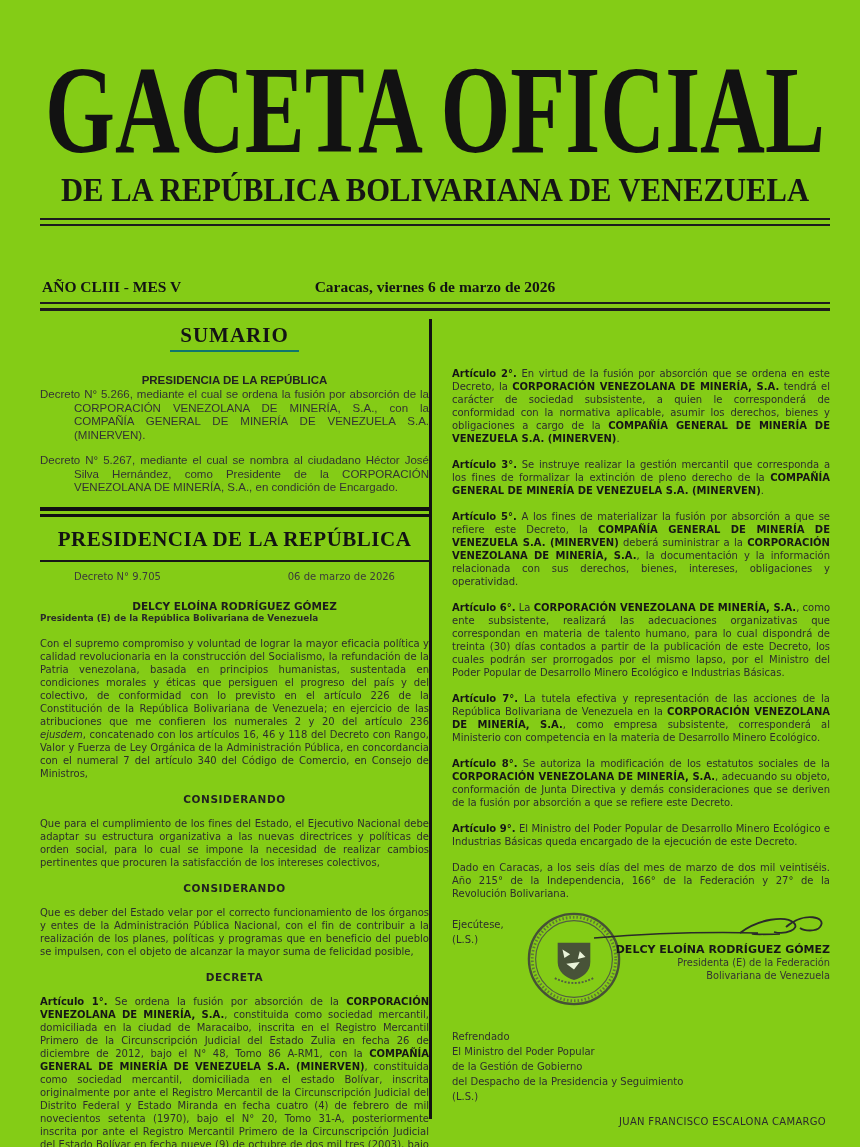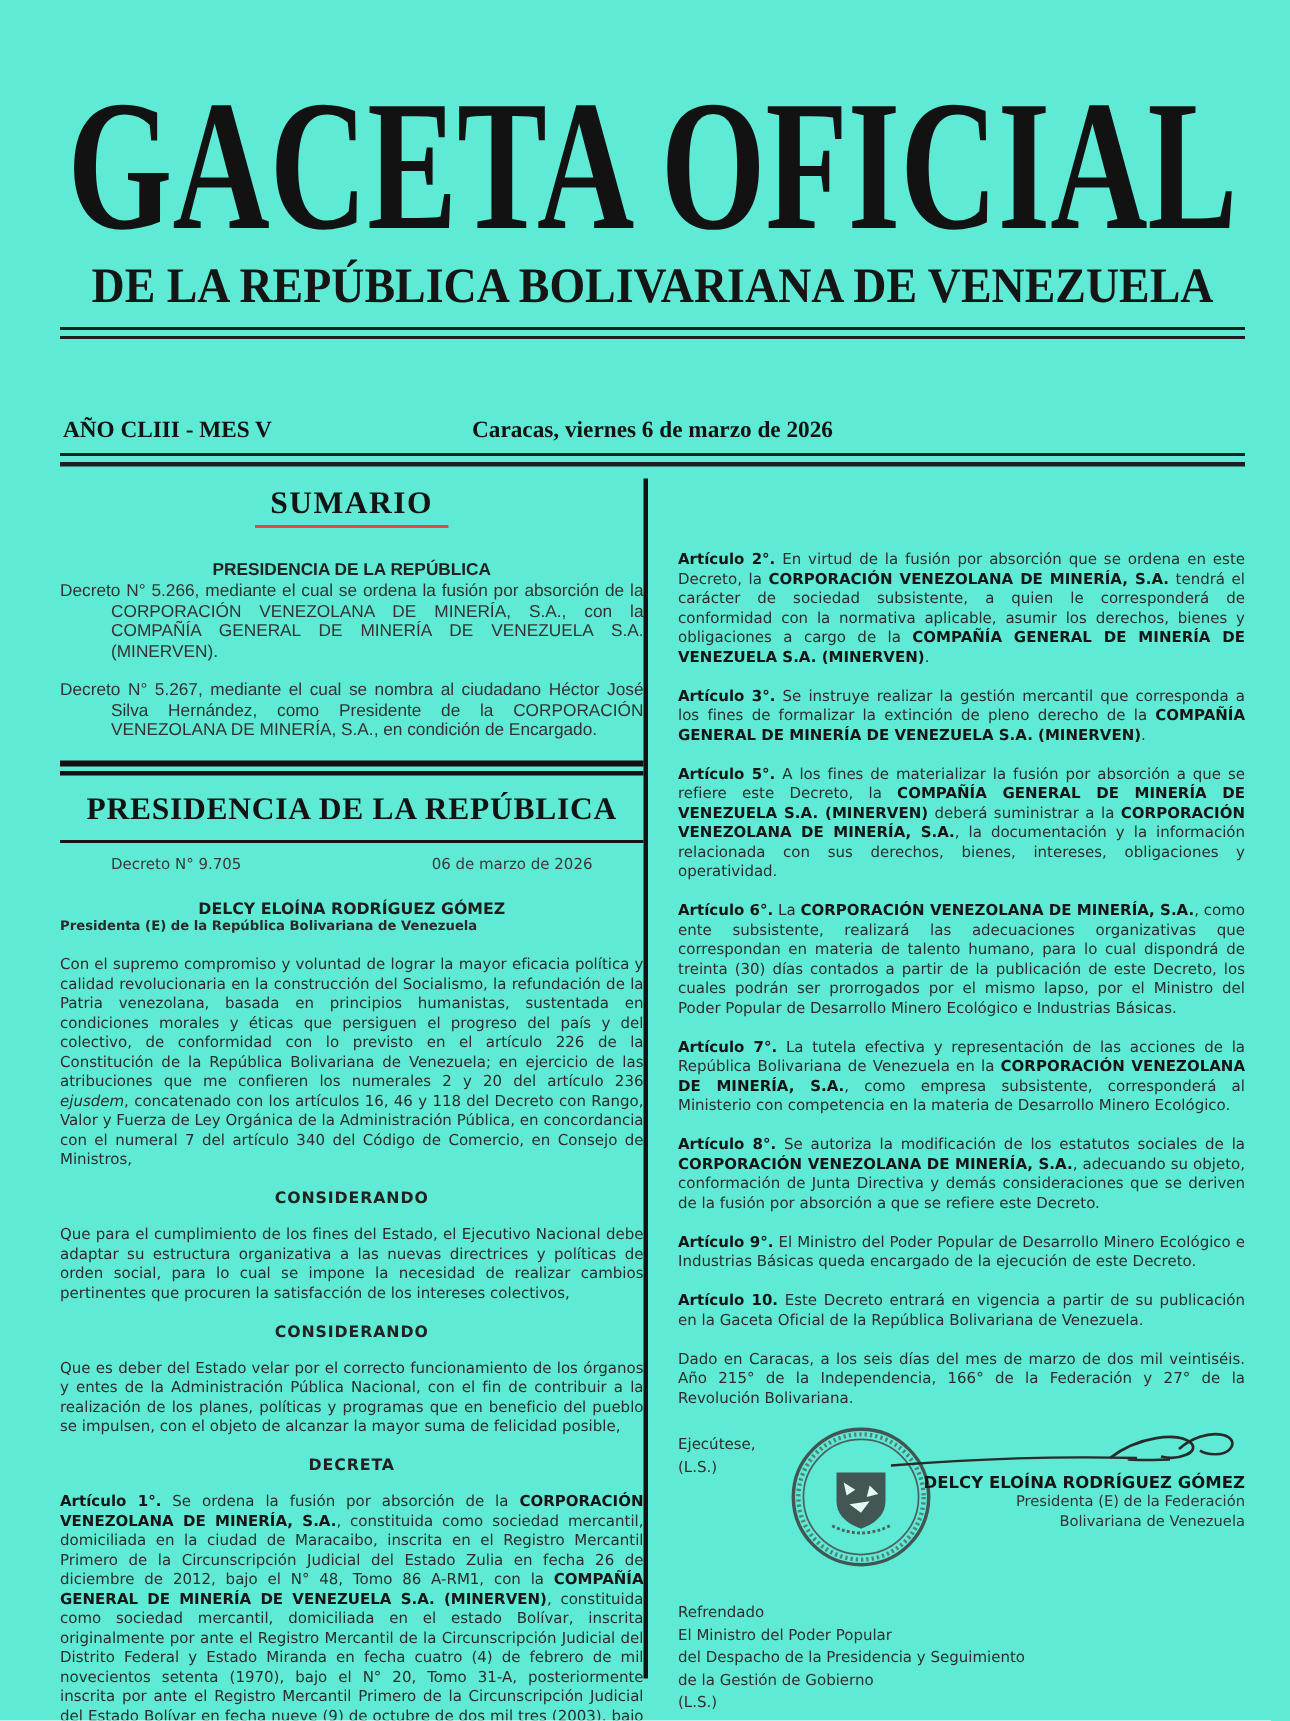--- a/index.html
+++ b/index.html
@@ -1,18 +1,18 @@
 <!DOCTYPE html>
 <html lang="es"><head>
 <meta charset="utf-8">
 <style>
   html,body{margin:0;padding:0;background:#ffffff;}
   .page{
     position:relative; width:860px; height:1147px; overflow:hidden;
-    background:#5eead4; color:#1c1c1c; box-sizing:border-box;
+    background:#84cc16; color:#1c1c1c; box-sizing:border-box;
     padding:0 30px 0 40px;
     font-family:"DejaVu Sans", sans-serif;
   }
   
   .masthead{ text-align:center; }
   .mast-title-svg{ display:block; margin:52px auto 0 auto; }
   .mast-title-svg text{ font-family:"Liberation Serif", serif; font-weight:bold; fill:#121212;}
   .mast-sub-svg{ display:block; margin:2px auto 0 auto; }
   .mast-sub-svg text{ font-family:"Liberation Serif", serif; font-weight:bold; fill:#151515;}
   .rule-double{ height:4px; border-top:2px solid #1d1d1d; border-bottom:2px solid #1d1d1d; margin-top:8px;}
@@ -32,21 +32,21 @@
   .col-right{ flex:1 1 auto; padding-left:20px;margin-top:48px; }
   
   .body-p{ font-size:10px; line-height:13px; text-align:justify; color:#2d2d2d; margin:0 0 13px 0;}
   .body-p b{ color:#161616; }
   .label-center{ text-align:center; font-weight:bold; font-size:10.5px; letter-spacing:.6px; color:#222; margin:3px 0 12px 0;}
   
   .sumario{ text-align:center; margin-top:4px;}
   .sumario-title{
     display:inline-block; font-family:"Liberation Serif", serif; font-weight:bold;
     font-size:21px; letter-spacing:1px; color:#141414;
-    border-bottom:2px solid #ef4444; padding:0 10px 2px 10px; margin-bottom:22px;
+    border-bottom:2px solid #0f766e; padding:0 10px 2px 10px; margin-bottom:22px;
   }
   .sumario-head{ font-weight:bold; font-size:11.5px; font-family:"Liberation Sans", sans-serif; color:#222; text-align:center; margin:0 0 2px 0;}
   .sumario-entry{
     font-family:"Liberation Sans", sans-serif; font-size:11.5px; line-height:13.5px;
     text-align:justify; color:#333; padding-left:34px; text-indent:-34px; margin:0 0 12px 0;
   }
   .bar-heavy{ height:3px; border-top:4px solid #111; border-bottom:3px solid #111; margin:6px 0 10px 0;}
   
   .decree-title{
     font-family:"Liberation Serif", serif; font-weight:bold; font-size:21px;
@@ -125,21 +125,20 @@
     <div class="divider"></div>
 
     <div class="col-right">
       <p class="body-p"><b>Artículo 2°.</b> En virtud de la fusión por absorción que se ordena en este Decreto, la <b>CORPORACIÓN VENEZOLANA DE MINERÍA, S.A.</b> tendrá el carácter de sociedad subsistente, a quien le corresponderá de conformidad con la normativa aplicable, asumir los derechos, bienes y obligaciones a cargo de la <b>COMPAÑÍA GENERAL DE MINERÍA DE VENEZUELA S.A. (MINERVEN)</b>.</p>
       <p class="body-p"><b>Artículo 3°.</b> Se instruye realizar la gestión mercantil que corresponda a los fines de formalizar la extinción de pleno derecho de la <b>COMPAÑÍA GENERAL DE MINERÍA DE VENEZUELA S.A. (MINERVEN)</b>.</p>
       <p class="body-p"><b>Artículo 5°.</b> A los fines de materializar la fusión por absorción a que se refiere este Decreto, la <b>COMPAÑÍA GENERAL DE MINERÍA DE VENEZUELA S.A. (MINERVEN)</b> deberá suministrar a la <b>CORPORACIÓN VENEZOLANA DE MINERÍA, S.A.</b>, la documentación y la información relacionada con sus derechos, bienes, intereses, obligaciones y operatividad.</p>
       <p class="body-p"><b>Artículo 6°.</b> La <b>CORPORACIÓN VENEZOLANA DE MINERÍA, S.A.</b>, como ente subsistente, realizará las adecuaciones organizativas que correspondan en materia de talento humano, para lo cual dispondrá de treinta (30) días contados a partir de la publicación de este Decreto, los cuales podrán ser prorrogados por el mismo lapso, por el Ministro del Poder Popular de Desarrollo Minero Ecológico e Industrias Básicas.</p>
       <p class="body-p"><b>Artículo 7°.</b> La tutela efectiva y representación de las acciones de la República Bolivariana de Venezuela en la <b>CORPORACIÓN VENEZOLANA DE MINERÍA, S.A.</b>, como empresa subsistente, corresponderá al Ministerio con competencia en la materia de Desarrollo Minero Ecológico.</p>
       <p class="body-p"><b>Artículo 8°.</b> Se autoriza la modificación de los estatutos sociales de la <b>CORPORACIÓN VENEZOLANA DE MINERÍA, S.A.</b>, adecuando su objeto, conformación de Junta Directiva y demás consideraciones que se deriven de la fusión por absorción a que se refiere este Decreto.</p>
       <p class="body-p"><b>Artículo 9°.</b> El Ministro del Poder Popular de Desarrollo Minero Ecológico e Industrias Básicas queda encargado de la ejecución de este Decreto.</p>
-      <p class="body-p"><b>Artículo 10.</b> Este Decreto entrará en vigencia a partir de su publicación en la Gaceta Oficial de la República Bolivariana de Venezuela.</p>
 
       <p class="body-p">Dado en Caracas, a los seis días del mes de marzo de dos mil veintiséis. Año 215° de la Independencia, 166° de la Federación y 27° de la Revolución Bolivariana.</p>
 
       <div class="sig-row">
         <div class="ejecutese">
           <div>Ejecútese,</div>
           <div>(L.S.)</div>
         </div>
 
         <svg class="seal" viewBox="0 0 100 100">
@@ -159,20 +158,20 @@
           </svg>
           <div class="sig-name">DELCY ELOÍNA RODRÍGUEZ GÓMEZ</div>
           <div class="sig-title">Presidenta (E) de la Federación</div>
           <div class="sig-title">Bolivariana de Venezuela</div>
         </div>
       </div>
 
       <div class="refrendado">
         <div>Refrendado</div>
         <div>El Ministro del Poder Popular</div>
+        <div>de la Gestión de Gobierno</div>
         <div>del Despacho de la Presidencia y Seguimiento</div>
-        <div>de la Gestión de Gobierno</div>
         <div>(L.S.)</div>
       </div>
       <div class="counter-sign">JUAN FRANCISCO ESCALONA CAMARGO</div>
     </div>
   </div>
 </div>
 
 </body></html>

